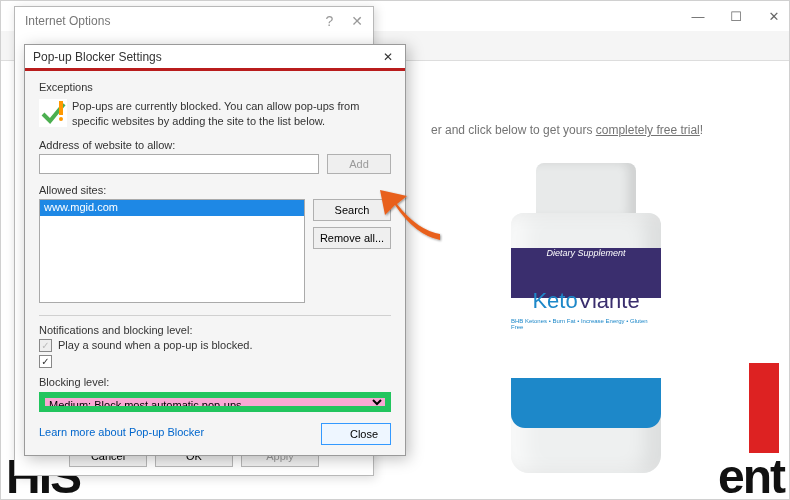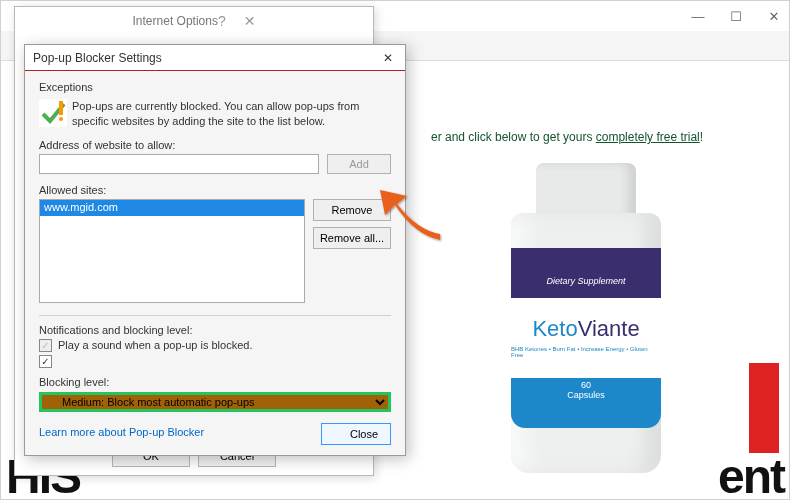--- a/index.html
+++ b/index.html
@@ -11,49 +11,49 @@
 .winbtn { width: 14px; height: 14px; display: flex; align-items: center; justify-content: center; color: #666; cursor: pointer; font-size: 13px; }
 .tabbar { height: 30px; background: #f5f5f5; border-bottom: 1px solid #ddd; }
 .addrbar { height: 30px; display: flex; align-items: center; padding: 0 10px; gap: 8px; border-bottom: 1px solid #e0e0e0; }
 .addr-sep { color: #999; font-size: 12px; }
 .addr-refresh, .addr-stop { font-size: 12px; color: #555; }
 .search-box { flex: 1; height: 22px; border: 1px solid #ccc; padding: 0 6px; font-size: 12px; color: #888; display: flex; align-items: center; max-width: 200px; }
 .addr-icons { display: flex; gap: 8px; color: #888; font-size: 15px; }
 
 
 .page-content { position: absolute; top: 62px; left: 0; right: 0; bottom: 0; background: #fff; }
-.promo-text { position: absolute; top: 67px; left: 430px; font-size: 12px; color: #14532d; }
+.promo-text { position: absolute; top: 60px; left: 430px; font-size: 12px; color: #737373; }
 .promo-text .underline { text-decoration: underline; }
 .bottle { position: absolute; width: 170px; height: 330px; }
 .bottle1 { top: 90px; left: 190px; }
 .bottle2 { top: 90px; left: 500px; }
 .bottle-body { position: absolute; top: 60px; left: 10px; width: 150px; height: 260px; background: #eef0f0; border-radius: 12px 12px 18px 18px; box-shadow: inset -15px 0 20px rgba(0,0,0,.08), inset 15px 0 20px rgba(255,255,255,.6); }
 .bottle-label { position: absolute; top: 95px; left: 10px; width: 150px; height: 180px; background: linear-gradient(#3a2e6e 0%, #3a2e6e 28%, #fff 28%, #fff 72%, #1d88c9 72%, #1d88c9 100%); border-radius: 0 0 14px 14px; display:flex; flex-direction:column; align-items:center; }
 .bottle-cap { position: absolute; top: 10px; left: 35px; width: 100px; height: 55px; background: #e8eaea; border-radius: 8px 8px 4px 4px; box-shadow: inset -8px 0 10px rgba(0,0,0,.1); }
-.bottle-suppl { color:#fff; font-size:9px; margin-top:28px; font-style:italic; }
+.bottle-suppl { color:#fff; font-size:9px; font-style:italic; }
 .bottle-brand { margin-top:30px; font-size:22px; font-weight:400; color:#1d88c9; }
 .bottle-brand .v { color:#3a2e6e; }
 .bottle-sub { font-size:6px; color:#1d88c9; margin-top:4px; }
 .bottle-caps { margin-top:22px; color:#fff; font-size:9px; text-align:center; }
 .video-badge { position:absolute; top:300px; right:10px; width:30px; height:90px; background:#d22; }
 .big-text { position:absolute; bottom:-5px; left:5px; font-size:48px; font-weight:800; color:#111; letter-spacing:-2px; }
 .big-text2 { position:absolute; bottom:-5px; right:5px; font-size:48px; font-weight:800; color:#111; letter-spacing:-2px; }
 
 
 .ie-options { position: absolute; top: 6px; left: 14px; width: 360px; height: 470px; background: #fff; border: 1px solid #b8b8b8; box-shadow: 2px 2px 10px rgba(0,0,0,.15); }
-.ie-options-title { height: 28px; display: flex; align-items: center; padding: 0 10px; color: #777; font-size: 12px; justify-content: center; }
+.ie-options-title { height: 28px; display: flex; align-items: center; padding: 0 10px; color: #777; font-size: 12px; justify-content: space-between; }
 .ie-options-title .tctl { display:flex; gap:18px; color:#999; font-size:14px; }
 .ie-options-body { height: 400px; }
 .ie-options-footer { position:absolute; bottom:8px; left:0; right:0; display:flex; justify-content:center; gap:8px; }
 .ie-options-footer button { width:78px; height:22px; font-size:11px; background:#f1f1f1; border:1px solid #b8b8b8; }
 .ie-options-footer button.disabled { color:#999; }
 
 
 .popup-dlg { position: absolute; top: 44px; left: 24px; width: 382px; height: 412px; background: #f5f5f5; border: 1px solid #9a9a9a; box-shadow: 3px 3px 14px rgba(0,0,0,.25); }
-.popup-title { height: 26px; background: #fff; display:flex; align-items:center; justify-content:space-between; padding:0 8px; font-size:12px; color:#333; border-bottom:1px solid #b91c1c; }
+.popup-title { height: 26px; background: #fff; display:flex; align-items:center; justify-content:space-between; padding:0 8px; font-size:12px; color:#333; border-bottom:3px solid #b91c1c; }
 .popup-close { width:18px; height:18px; display:flex; align-items:center; justify-content:center; cursor:pointer; }
 .popup-body { padding: 10px 14px 8px 14px; font-size: 11px; color: #333; }
 .section-label { font-size: 11px; margin-bottom: 6px; }
 .exc-row { display:flex; gap:5px; margin-bottom:10px; }
 .exc-icon { width:28px; height:28px; background:#fff; border:0; position:relative; }
 .exc-icon svg { width:28px; height:28px; }
 .exc-text { flex:1; font-size:11px; line-height:1.35; }
 .fld-label { font-size:11px; margin-bottom:3px; }
 .row-input { display:flex; gap:8px; margin-bottom:10px; }
 .row-input input { flex:1; height:20px; border:1px solid #aaa; background:#fff; font-size:11px; padding:0 4px; }
@@ -62,21 +62,21 @@
 .list-row { display:flex; gap:8px; }
 .sites-list { flex:1; height:104px; background:#fff; border:1px solid #aaa; overflow:hidden; }
 .site-item { height:16px; background:#1e88e5; color:#fff; font-size:11px; padding:1px 4px; }
 .list-btns { display:flex; flex-direction:column; gap:6px; }
 .list-btns .btn { width:78px; height:22px; }
 .divider { height:1px; background:#d0d0d0; margin:12px 0 8px 0; }
 .chk-row { display:flex; align-items:center; gap:6px; font-size:11px; margin:3px 0; }
 .chk { width:13px; height:13px; border:1px solid #888; background:#fff; display:flex; align-items:center; justify-content:center; font-size:10px; color:#333; }
 .chk.disabled { background:#eee; color:#bbb; }
 .select-row { margin-top:4px; }
-.select-row select { width:100%; height:20px; font-size:11px; border:3px solid #22c55e; background:#a16207; padding:0 16px; }
+.select-row select { width:100%; height:20px; font-size:11px; border:6px solid #22c55e; background:#f9a8d4; padding:0 0; }
 .link { color:#0066cc; font-size:11px; margin-top:14px; display:inline-block; }
 .popup-footer { position:absolute; bottom:10px; right:14px; }
 .popup-footer .btn { width:70px; height:22px; border:1px solid #3399ff; background:#eef6ff;padding-left:16px; }
 
 
 .arrow { position:absolute; top:190px; left:375px; width:70px; height:60px; pointer-events:none; }
 </style>
 </head>
 <body>
 
@@ -142,22 +142,23 @@
 <div class="ie-options">
   <div class="ie-options-title">
     <span>Internet Options</span>
     <span class="tctl">
         <span>?</span>
         <span>✕</span>
       </span>
   </div>
   <div class="ie-options-body"></div>
   <div class="ie-options-footer">
+    <button>Cancel</button>
     <button>OK</button>
-    <button>Cancel</button>
+    <button class="disabled">Apply</button>
   </div>
 </div>
 
 <div class="popup-dlg">
   <div class="popup-title">
     <span>Pop-up Blocker Settings</span>
     <span class="popup-close">✕</span>
   </div>
   <div class="popup-body">
     <div class="section-label">Exceptions</div>
@@ -175,21 +176,21 @@
     <div class="row-input">
       <input type="text" style="">
       <button class="btn disabled">Add</button>
     </div>
     <div class="fld-label">Allowed sites:</div>
     <div class="list-row">
       <div class="sites-list">
         <div class="site-item">www.mgid.com</div>
       </div>
       <div class="list-btns">
-        <button class="btn">Remove</button>
+        <button class="btn">Search</button>
         <button class="btn">Remove all...</button>
       </div>
     </div>
     <div class="divider"></div>
     <div class="fld-label">Notifications and blocking level:</div>
     <div class="chk-row">
       <div class="chk disabled">✓</div>
       <span>Play a sound when a pop-up is blocked.</span>
     </div>
     <div class="chk-row">

